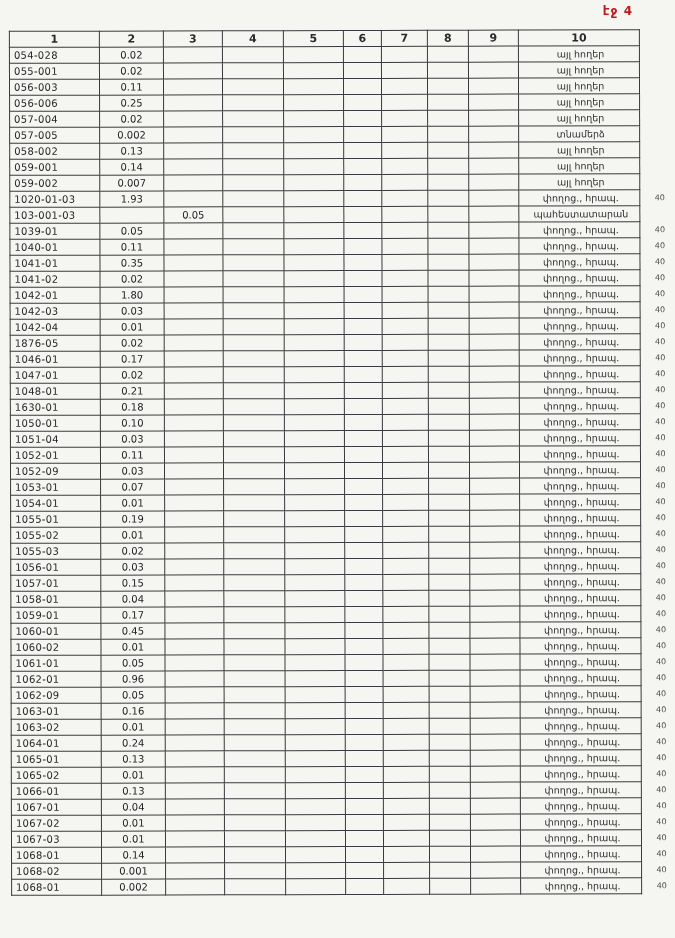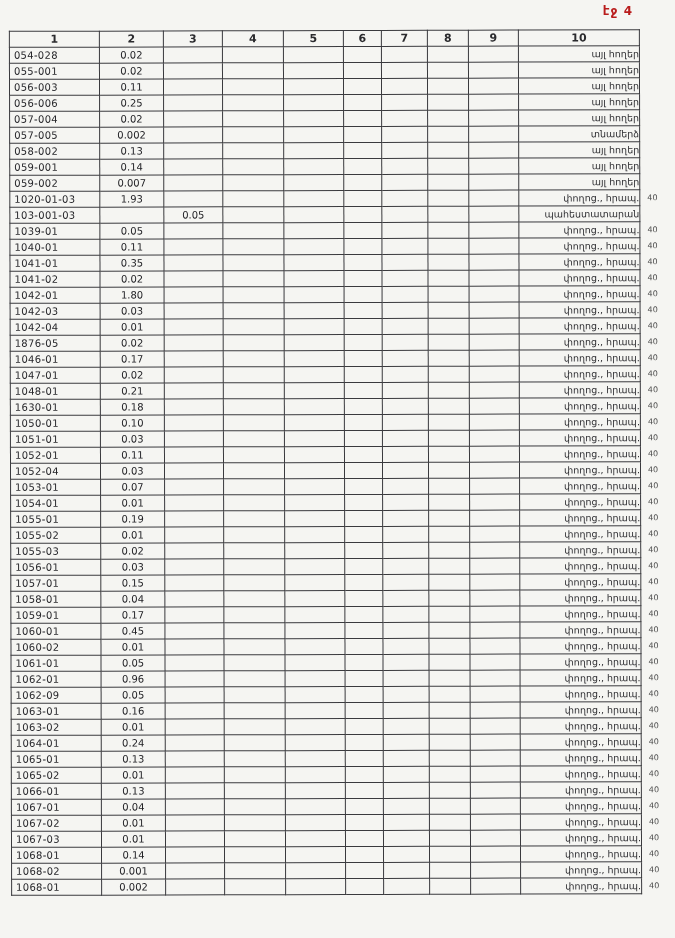--- a/index.html
+++ b/index.html
@@ -50,31 +50,31 @@
     text-align: left;
     padding-left: 4px;
     letter-spacing: 0.3px;
   }
   .scan-table td.val {
     text-align: center;
     font-weight: normal;
     color: #222226;
   }
   .scan-table td.lu {
-    text-align: right;
+    text-align: center;
     padding-left: 3px;
     font-size: 9.5px;
     color: #2e2e32;
   }
   .scan-table td.margin-note {
     border: none;
     background: transparent;
     font-size: 8px;
     color: #4a4a4a;
-    text-align: left;
+    text-align: center;
     padding-left: 7px;
   }
 </style>
 </head>
 <body>
 
 <div class="page-label">էջ 4</div>
 
 <table class="scan-table">
   <colgroup>
@@ -412,21 +412,21 @@
         <td class="b c4"></td>
         <td class="b c5"></td>
         <td class="b c6"></td>
         <td class="b c7"></td>
         <td class="b c8"></td>
         <td class="b c9"></td>
         <td class="b c10 lu">փողոց., հրապ.</td>
         <td class="margin-note">40</td>
       </tr>
       <tr>
-        <td class="b c1">1051-01</td>
+        <td class="b c1">1051-04</td>
         <td class="b c2 val">0.03</td>
         <td class="b c3"></td>
         <td class="b c4"></td>
         <td class="b c5"></td>
         <td class="b c6"></td>
         <td class="b c7"></td>
         <td class="b c8"></td>
         <td class="b c9"></td>
         <td class="b c10 lu">փողոց., հրապ.</td>
         <td class="margin-note">40</td>
@@ -438,21 +438,21 @@
         <td class="b c4"></td>
         <td class="b c5"></td>
         <td class="b c6"></td>
         <td class="b c7"></td>
         <td class="b c8"></td>
         <td class="b c9"></td>
         <td class="b c10 lu">փողոց., հրապ.</td>
         <td class="margin-note">40</td>
       </tr>
       <tr>
-        <td class="b c1">1052-04</td>
+        <td class="b c1">1052-09</td>
         <td class="b c2 val">0.03</td>
         <td class="b c3"></td>
         <td class="b c4"></td>
         <td class="b c5"></td>
         <td class="b c6"></td>
         <td class="b c7"></td>
         <td class="b c8"></td>
         <td class="b c9"></td>
         <td class="b c10 lu">փողոց., հրապ.</td>
         <td class="margin-note">40</td>

